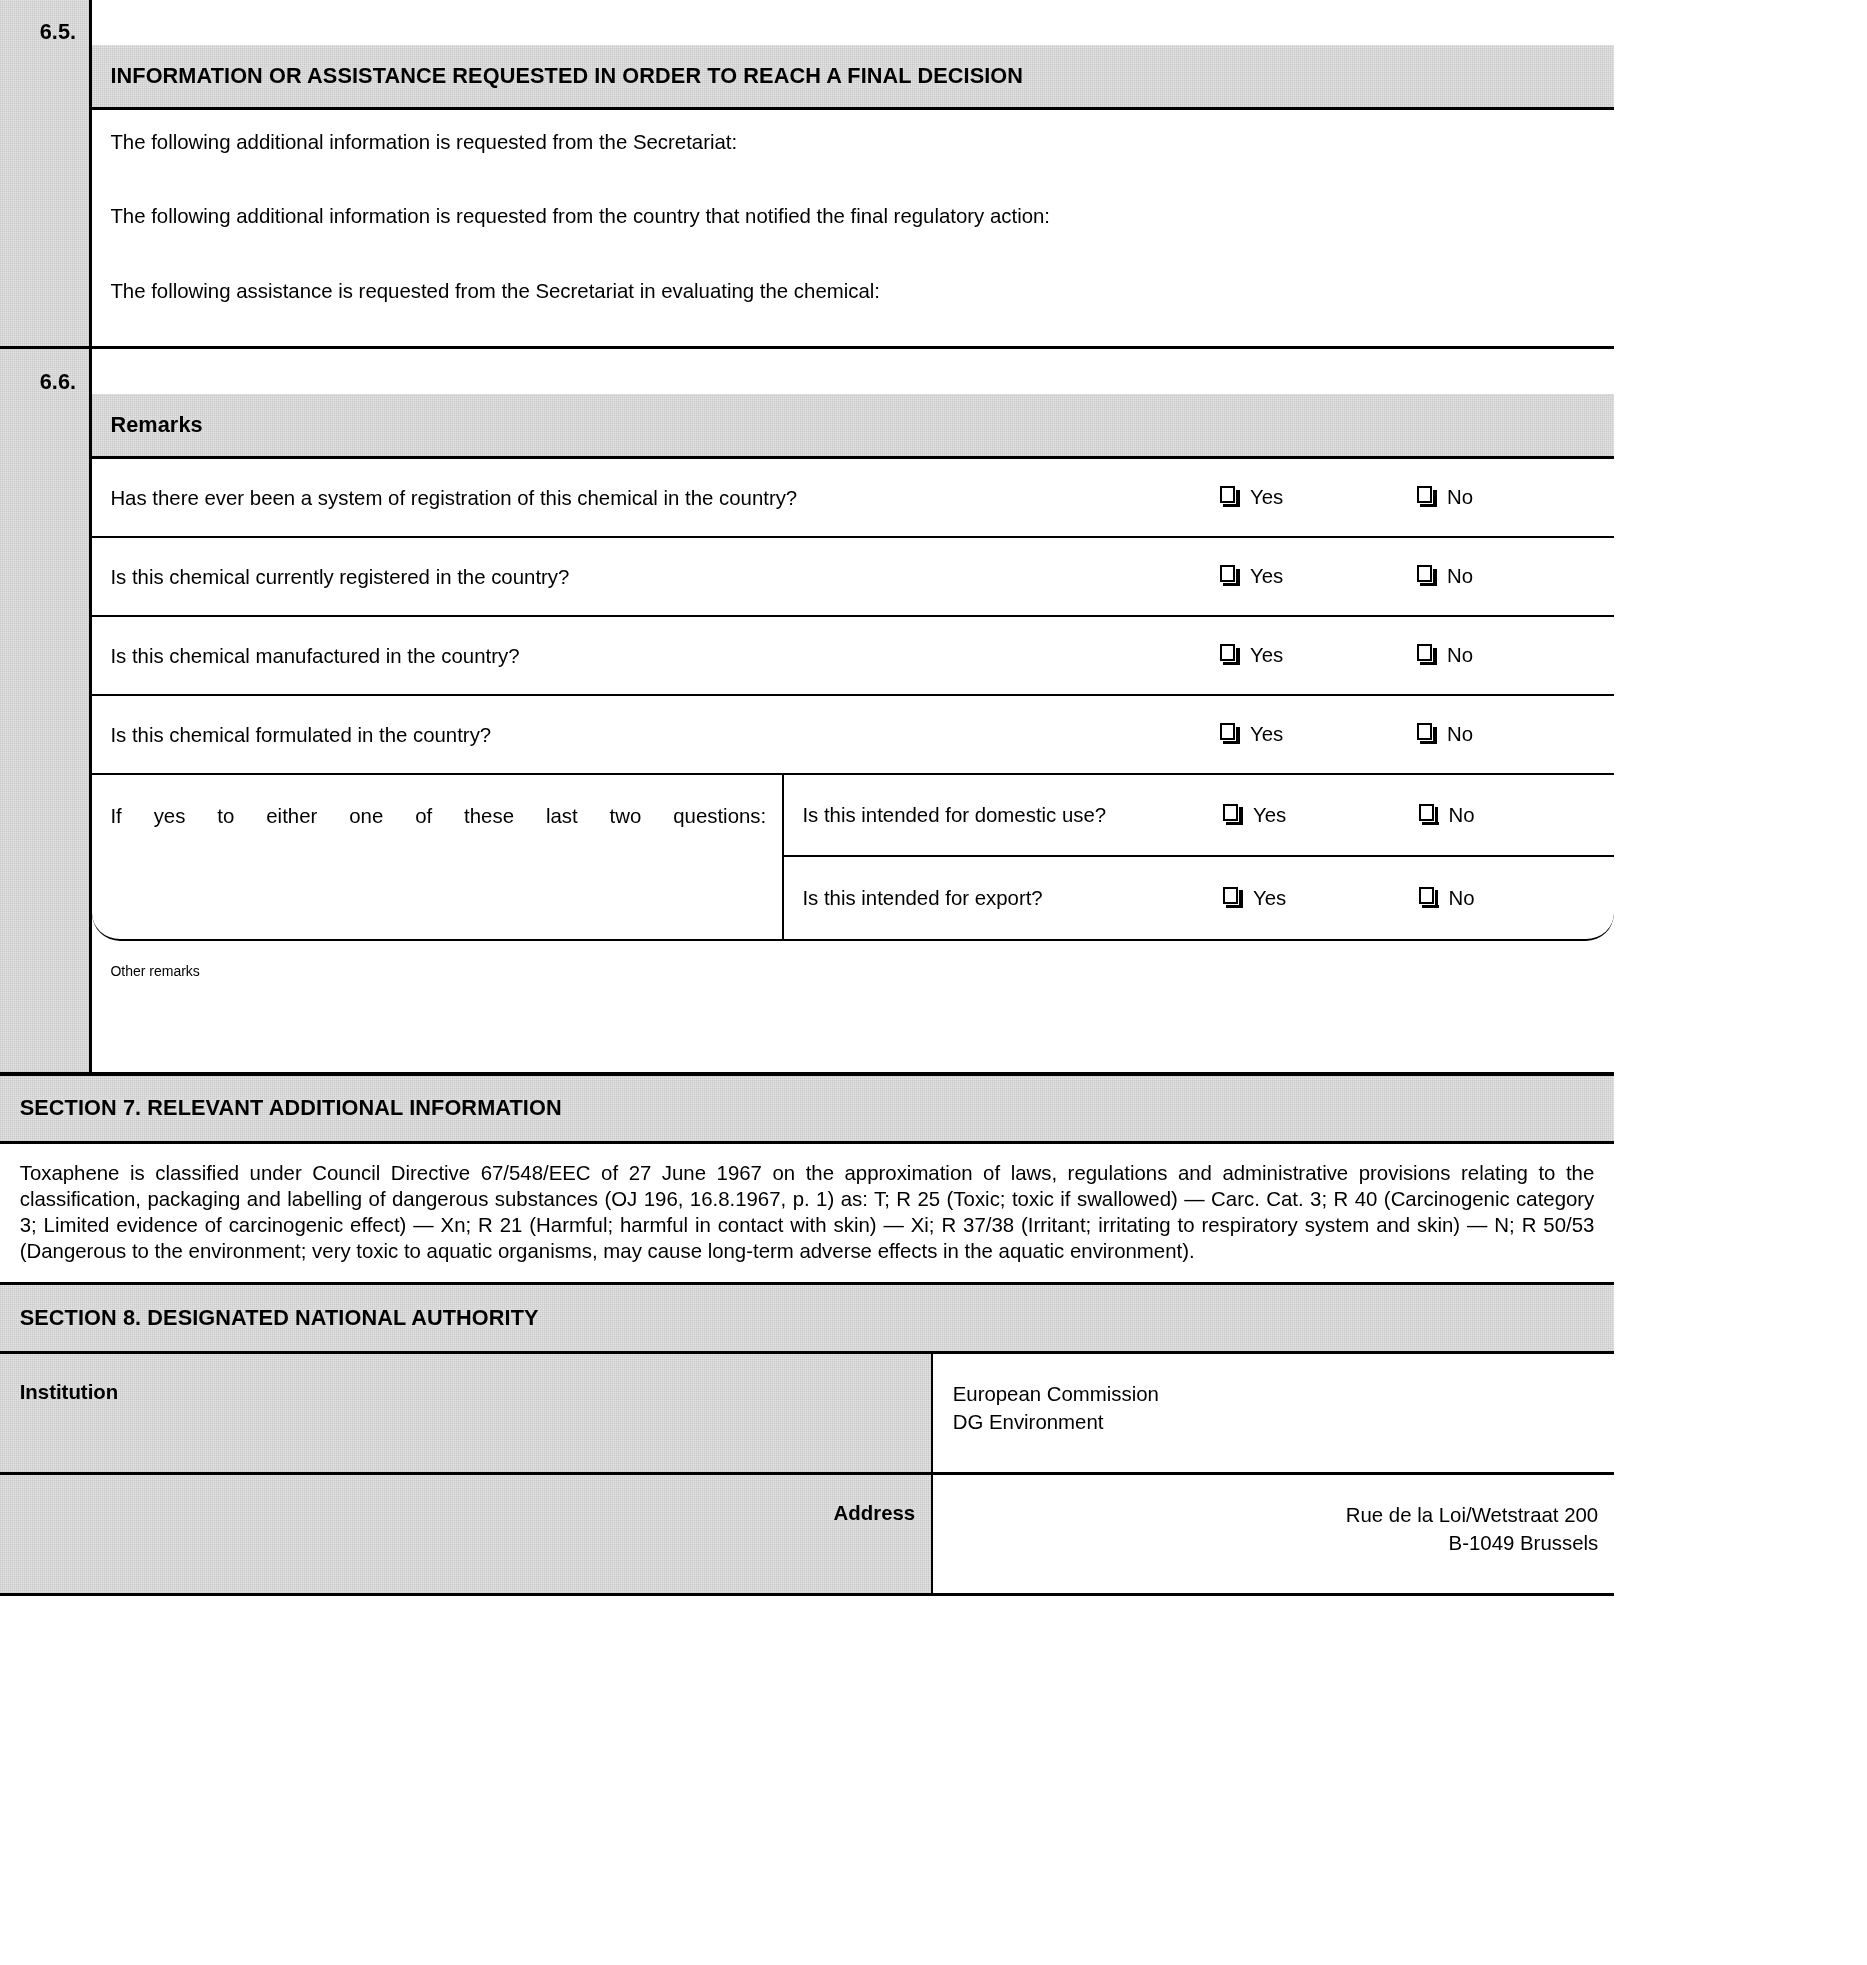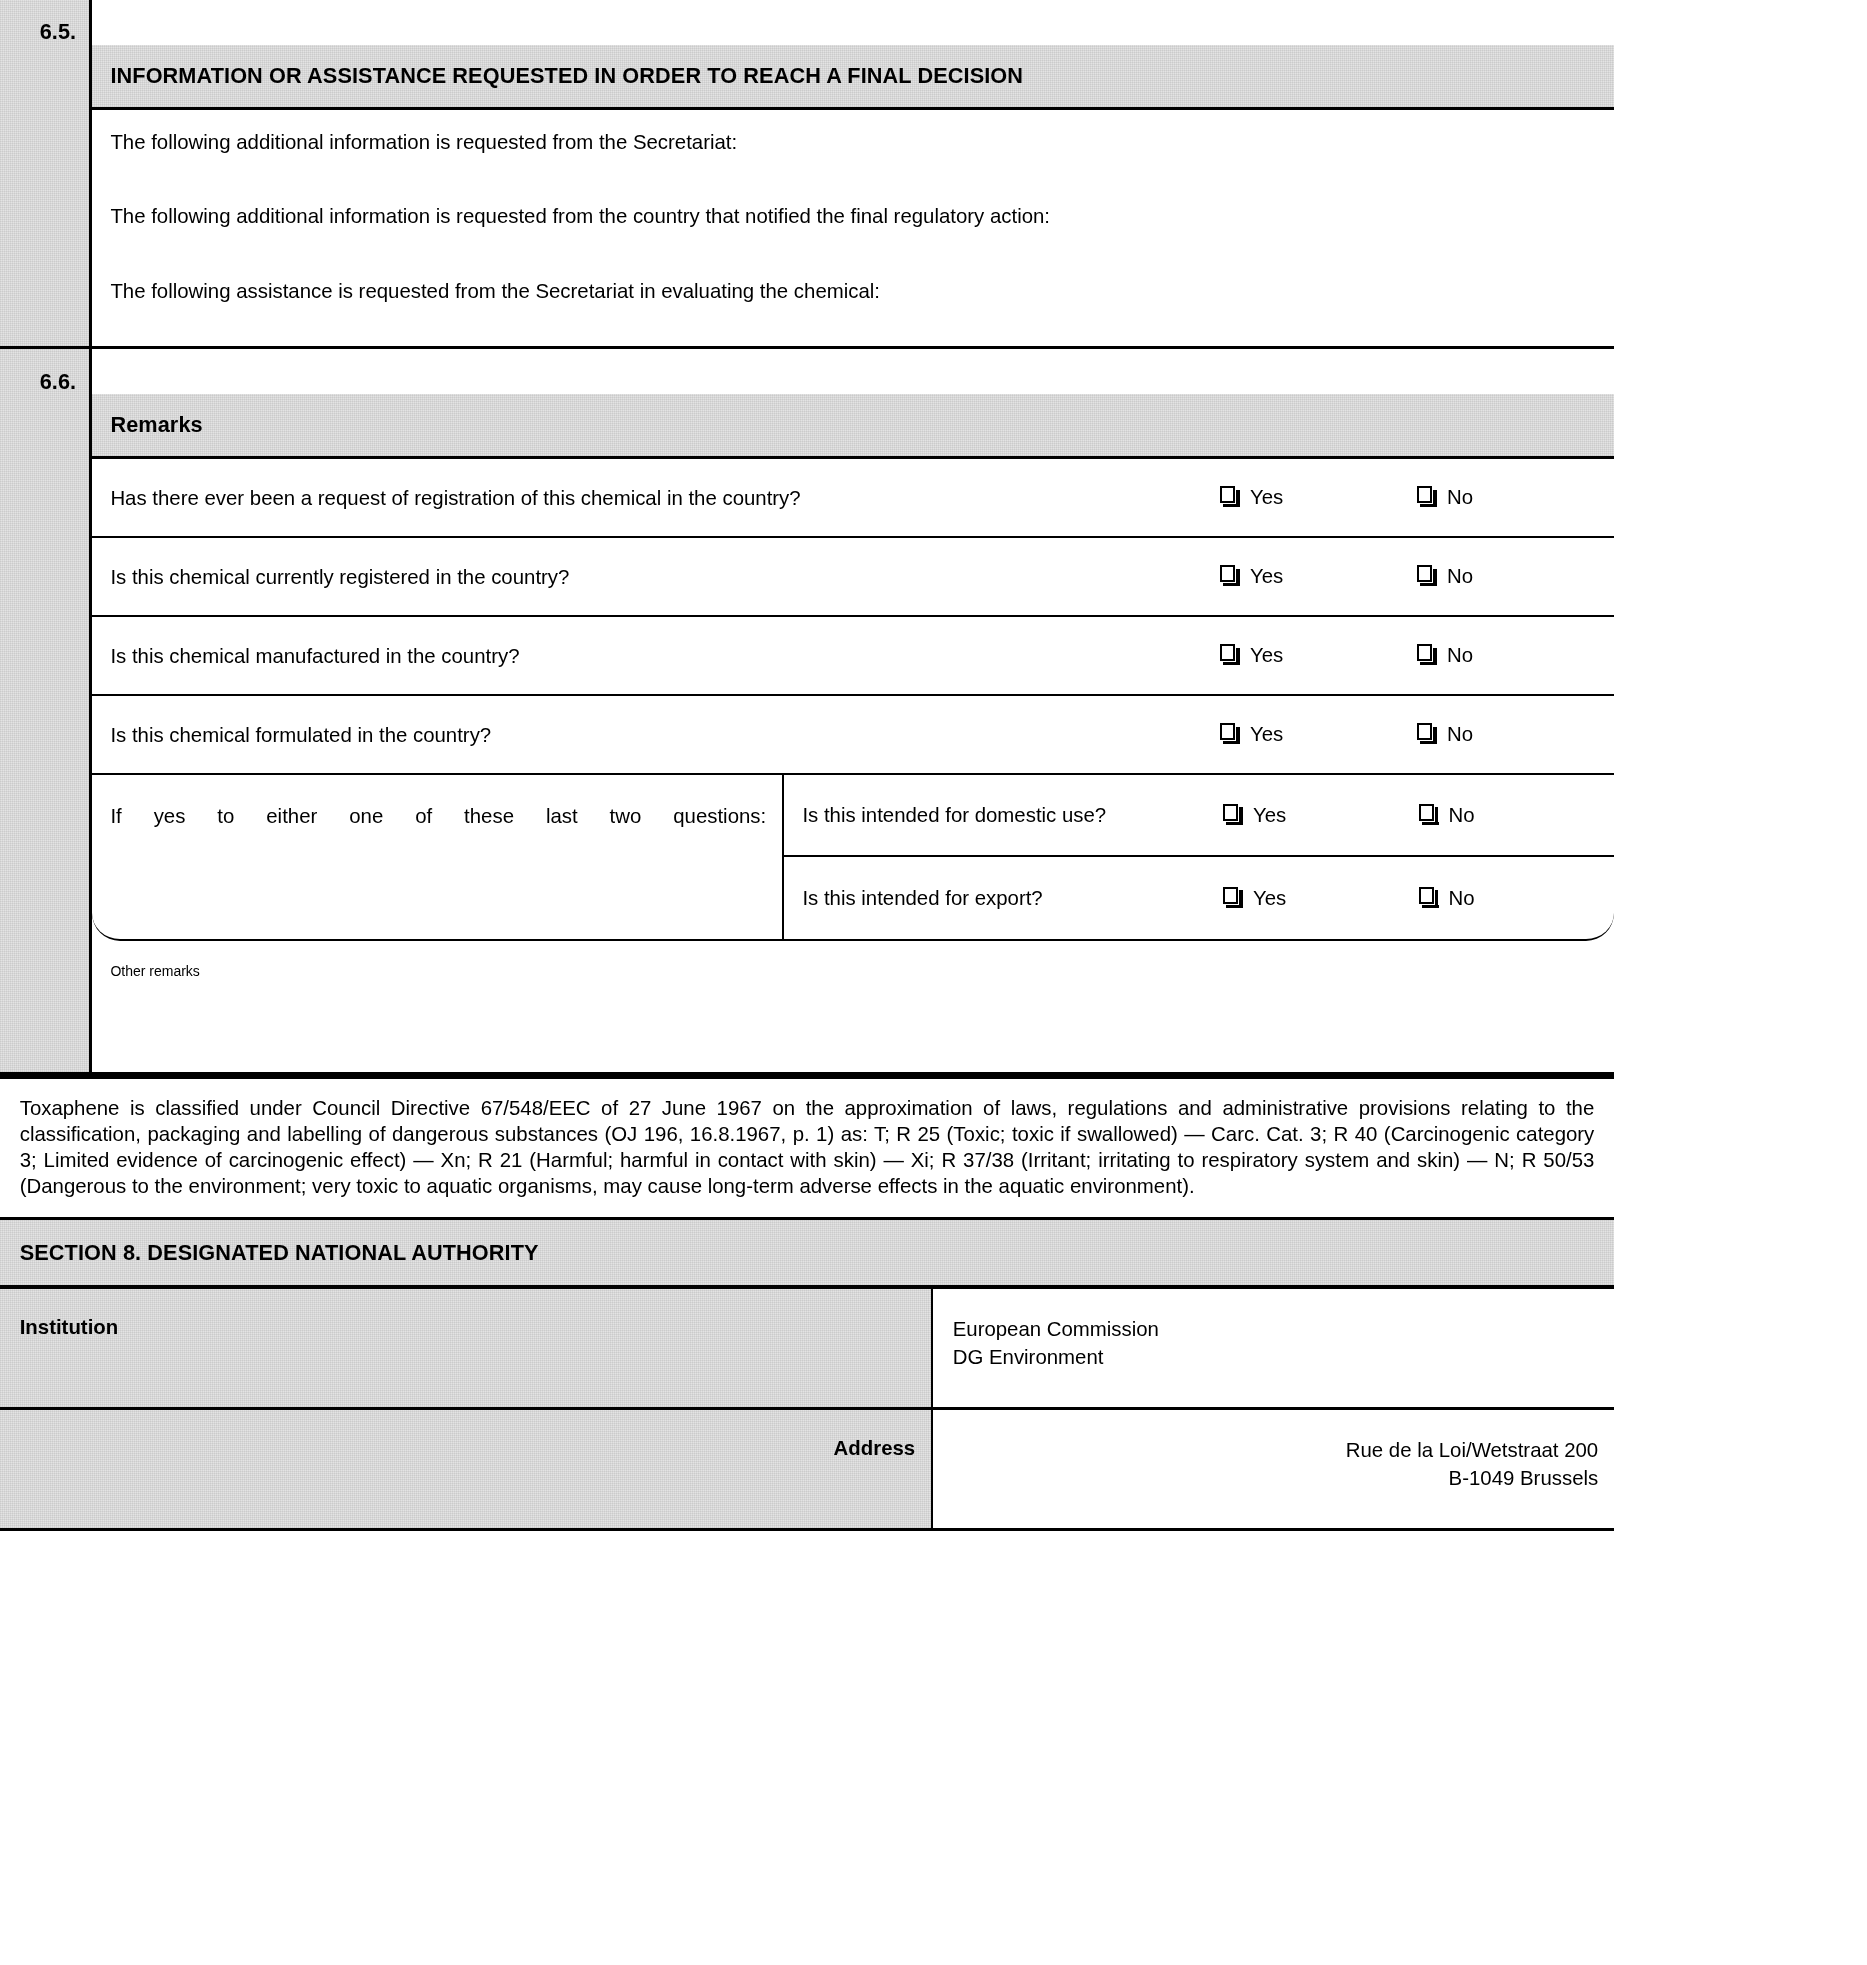--- a/index.html
+++ b/index.html
@@ -238,21 +238,21 @@
 
   <div class="hrule"></div>
 
   <div class="numbered-block">
     <div class="num-col shaded">6.6.</div>
     <div class="body-col">
 
       <div class="sec-head shaded">Remarks</div>
 
       <div class="qrow">
-        <div class="qtext">Has there ever been a request of registration of this chemical in the country?</div>
+        <div class="qtext">Has there ever been a system of registration of this chemical in the country?</div>
         <div class="qopts">
           <label class="opt">
             <span class="cbox">
                 <span class="cbox-side"></span>
               </span>
             <span>Yes</span>
           </label>
           <label class="opt">
             <span class="cbox">
                 <span class="cbox-side"></span>
@@ -358,20 +358,21 @@
 
       <div class="other-remarks">
         <span>Other remarks</span>
       </div>
 
     </div>
   </div>
 
   <div class="hrule"></div>
 
+  <div class="fullsec shaded">SECTION 7. RELEVANT ADDITIONAL INFORMATION</div>
   <div class="hrule"></div>
   <div class="fullbody">Toxaphene is classified under Council Directive 67/548/EEC of 27 June 1967 on the approximation of laws, regulations and administrative provisions relating to the classification, packaging and labelling of dangerous substances (OJ 196, 16.8.1967, p. 1) as: T; R 25 (Toxic; toxic if swallowed) — Carc. Cat. 3; R 40 (Carcinogenic category 3; Limited evidence of carcinogenic effect) — Xn; R 21 (Harmful; harmful in contact with skin) — Xi; R 37/38 (Irritant; irritating to respiratory system and skin) — N; R 50/53 (Dangerous to the environment; very toxic to aquatic organisms, may cause long-term adverse effects in the aquatic environment).</div>
   <div class="hrule"></div>
 
   <div class="fullsec shaded">SECTION 8. DESIGNATED NATIONAL AUTHORITY</div>
   <div class="hrule"></div>
 
   <div class="s8row">
     <div class="s8-label shaded">Institution</div>
     <div class="s8-value">

